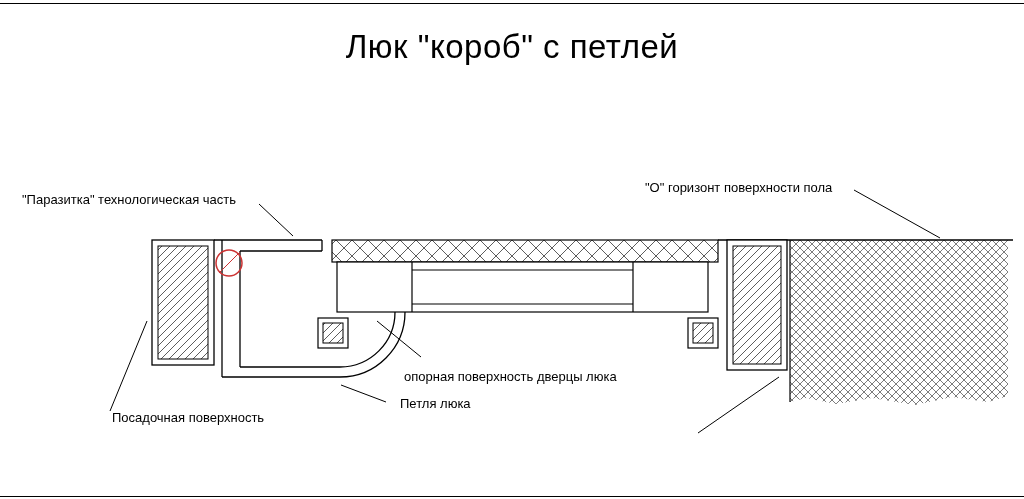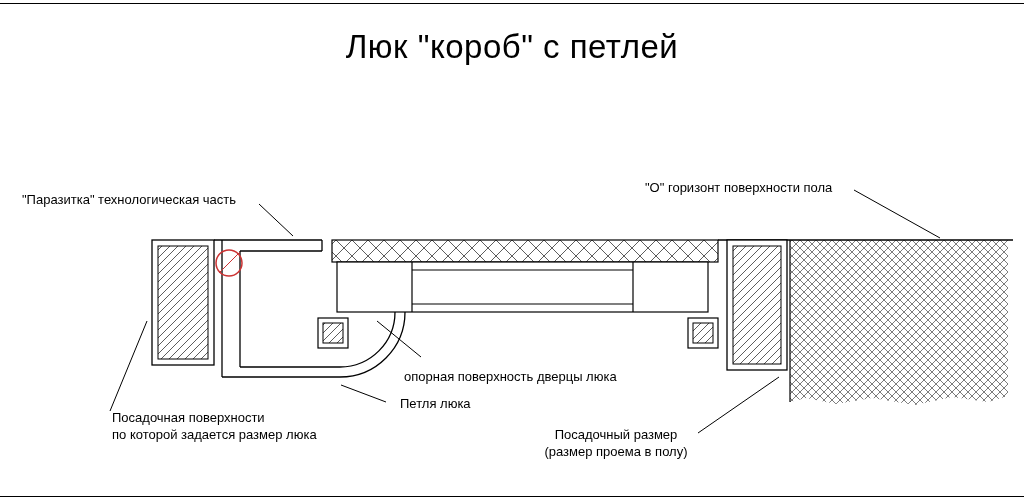--- a/index.html
+++ b/index.html
@@ -145,22 +145,17 @@
 
   <div class="lbl lbl-parasitka">"Паразитка" технологическая часть</div>
 
   <div class="lbl lbl-horizon">"О" горизонт поверхности пола</div>
 
   <div class="lbl lbl-support">опорная поверхность дверцы люка</div>
 
   <div class="lbl lbl-hinge">Петля люка</div>
 
   <div class="lbl lbl-seating-surface">
-    <div>Посадочная поверхности</div>
-    <div>по которой задается размер люка</div>
+    <div>Посадочная поверхность</div>
   </div>
 
-  <div class="lbl lbl-seating-size">
-    <div>Посадочный размер</div>
-    <div>(размер проема в полу)</div>
-  </div>
 
 </div>
 
 </body></html>

